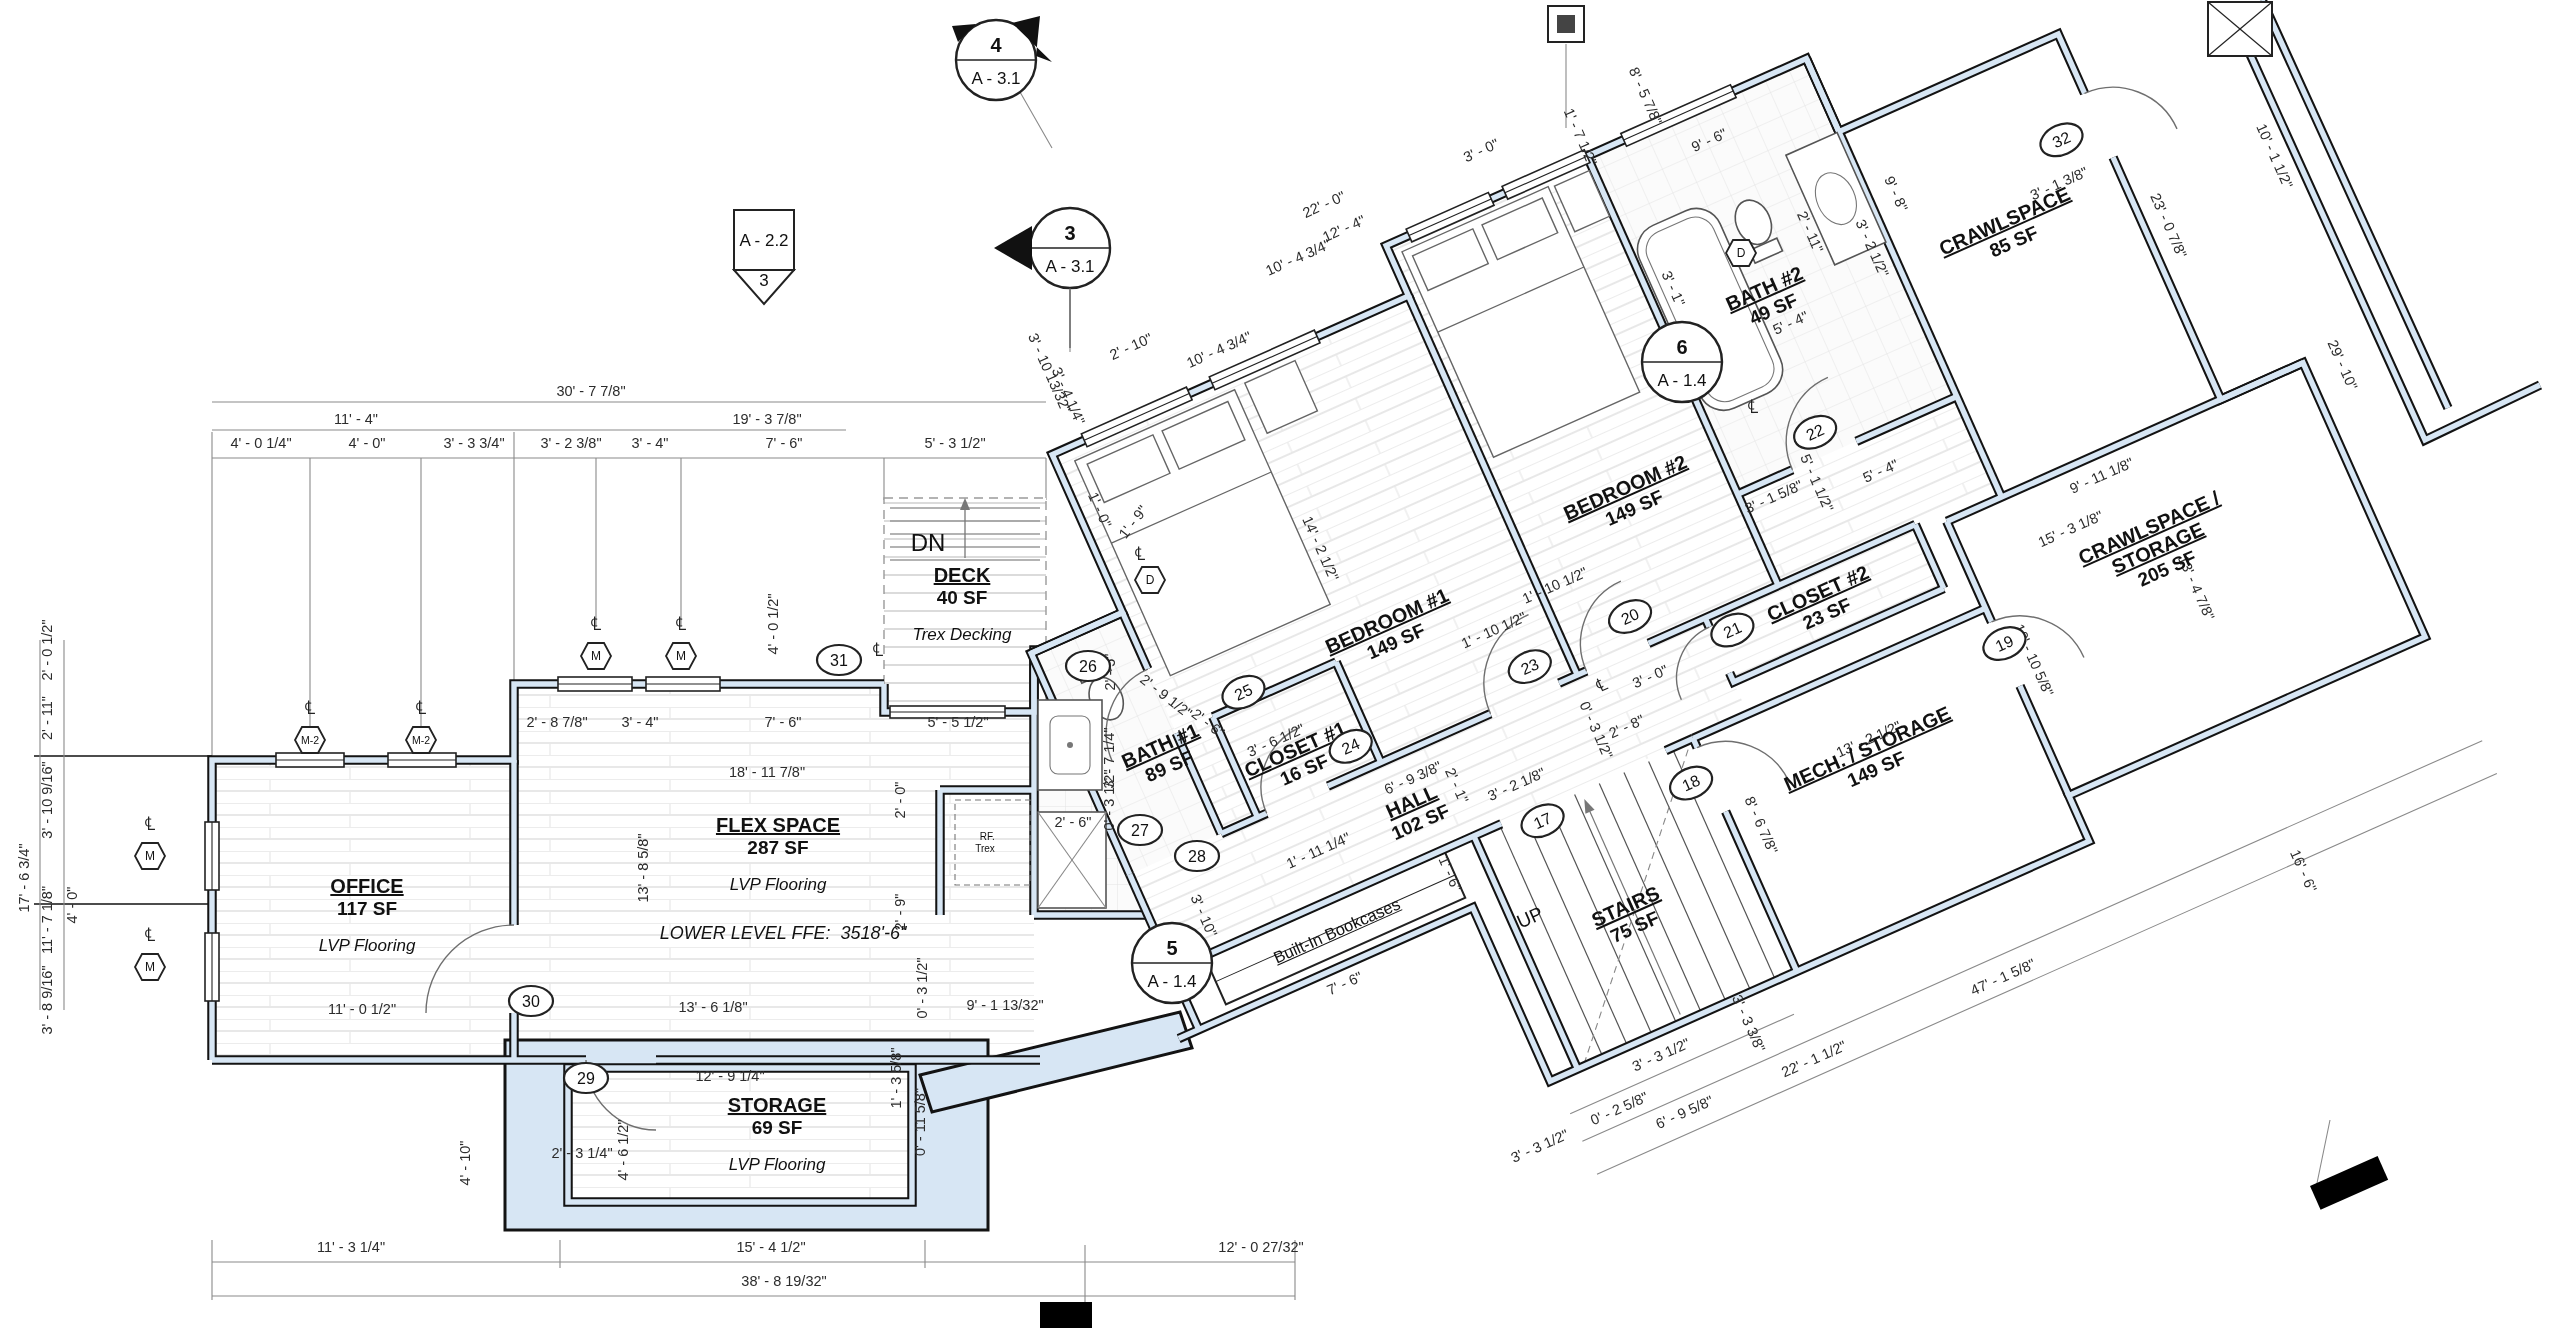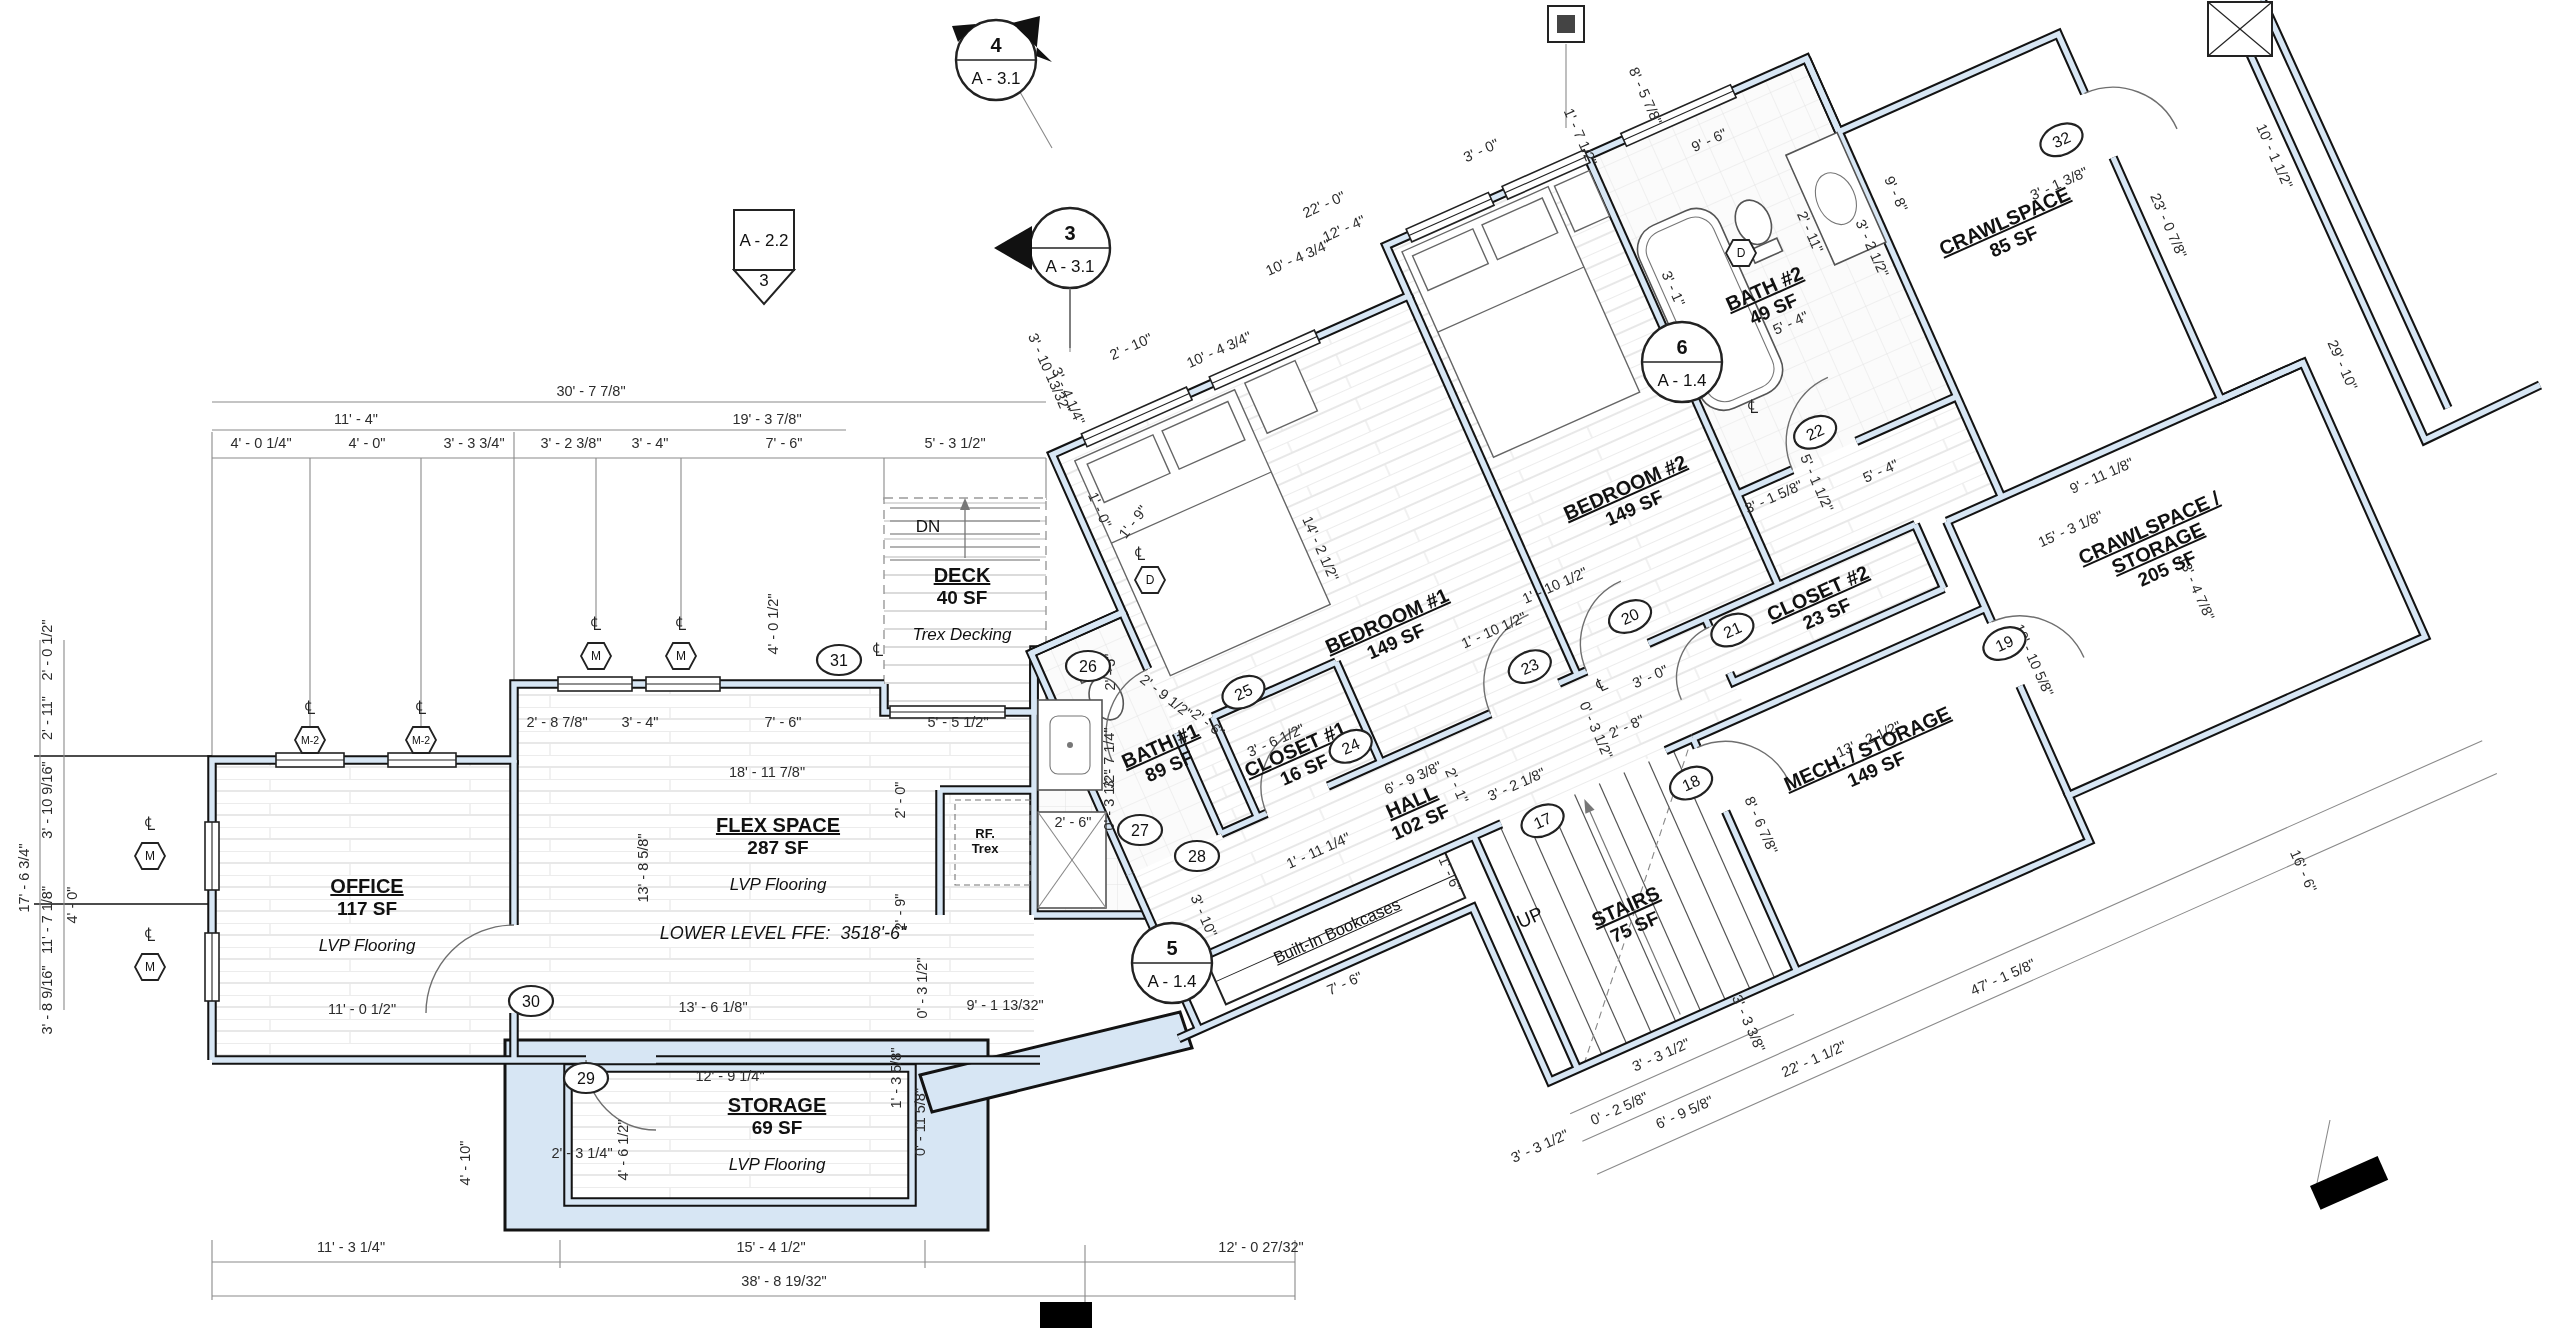--- a/index.html
+++ b/index.html
@@ -24,23 +24,23 @@
   text.room-line{text-anchor:middle;fill:#111;}
   .rm-name{font-size:20px;font-weight:bold;}
   .rm-area{font-size:19px;font-weight:bold;}
   .rm-note{font-size:17px;font-style:italic;}
   text.cl{font-size:19px;fill:#222;text-anchor:middle;}
   text.bubble-num{font-size:16px;fill:#111;text-anchor:middle;}
   text.hex-label{fill:#111;text-anchor:middle;}
   text.sec-num{font-size:20px;fill:#111;text-anchor:middle;font-weight:bold;}
   text.sec-sheet{font-size:17px;fill:#111;text-anchor:middle;}
   .freetext{position:absolute;color:#111;transform:translate(-50%,-50%);white-space:pre;}
-  #dn-label{left:928px;top:527px;font-size:17px;}
+  #dn-label{left:928px;top:543px;font-size:24px;}
   #up-label{left:1530px;top:918px;font-size:19px;transform:translate(-50%,-50%) rotate(-24deg);}
-  #rf-label{left:985px;top:842px;font-size:13px;text-align:center;line-height:1.15;font-weight:bold;}
+  #rf-label{left:985px;top:842px;font-size:10px;text-align:right;line-height:1.15;}
   #bookcases-label{left:1337px;top:931px;font-size:16.5px;text-decoration:underline;transform:translate(-50%,-50%) rotate(-24deg);}
   #ffe-label{left:783px;top:933px;font-size:18px;font-style:italic;}
 </style>
 </head>
 <body>
 
 <svg id="plan-svg" width="2560" height="1331" viewBox="0 0 2560 1331" xmlns="http://www.w3.org/2000/svg">
   <defs>
     <pattern id="planks" patternUnits="userSpaceOnUse" width="200" height="24">
       <rect width="200" height="24" fill="#ffffff"></rect>

